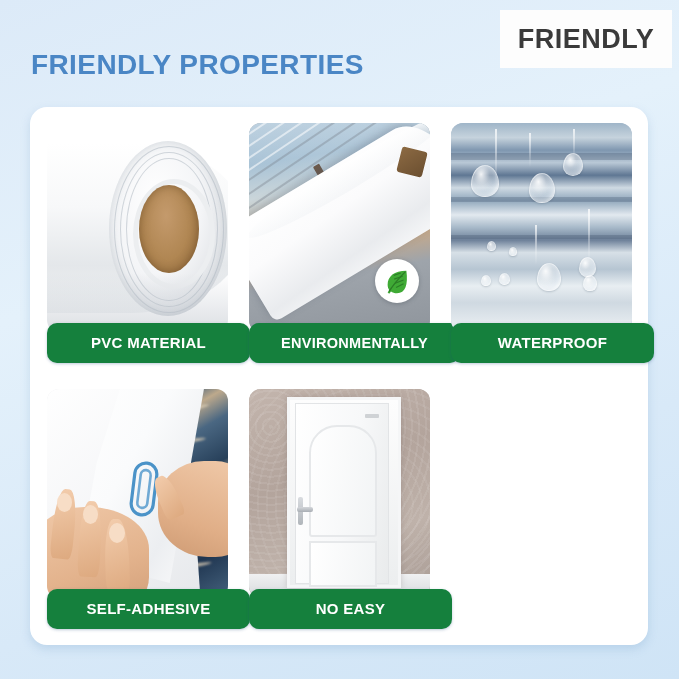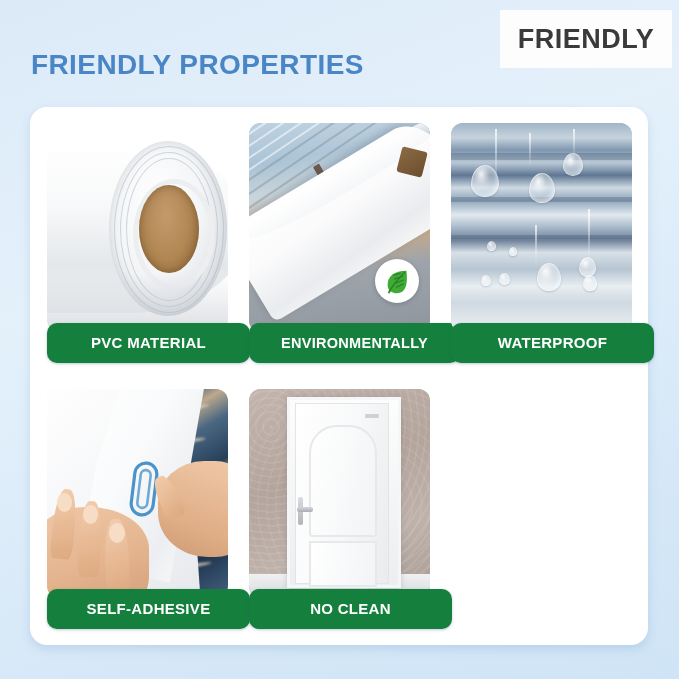--- a/index.html
+++ b/index.html
@@ -405,17 +405,17 @@
       <div class="skirt"></div>
       <div class="frame"></div>
       <div class="door"></div>
       <div class="panel-top"></div>
       <div class="panel-bot"></div>
       <div class="handle-plate"></div>
       <div class="handle"></div>
       <div class="hinge"></div>
     </div>
     <div class="card-label one-line">
-      <span>NO CLEAN</span>
+      <span>NO EASY</span>
     </div>
   </div>
 
 </div>
 
 </body></html>

